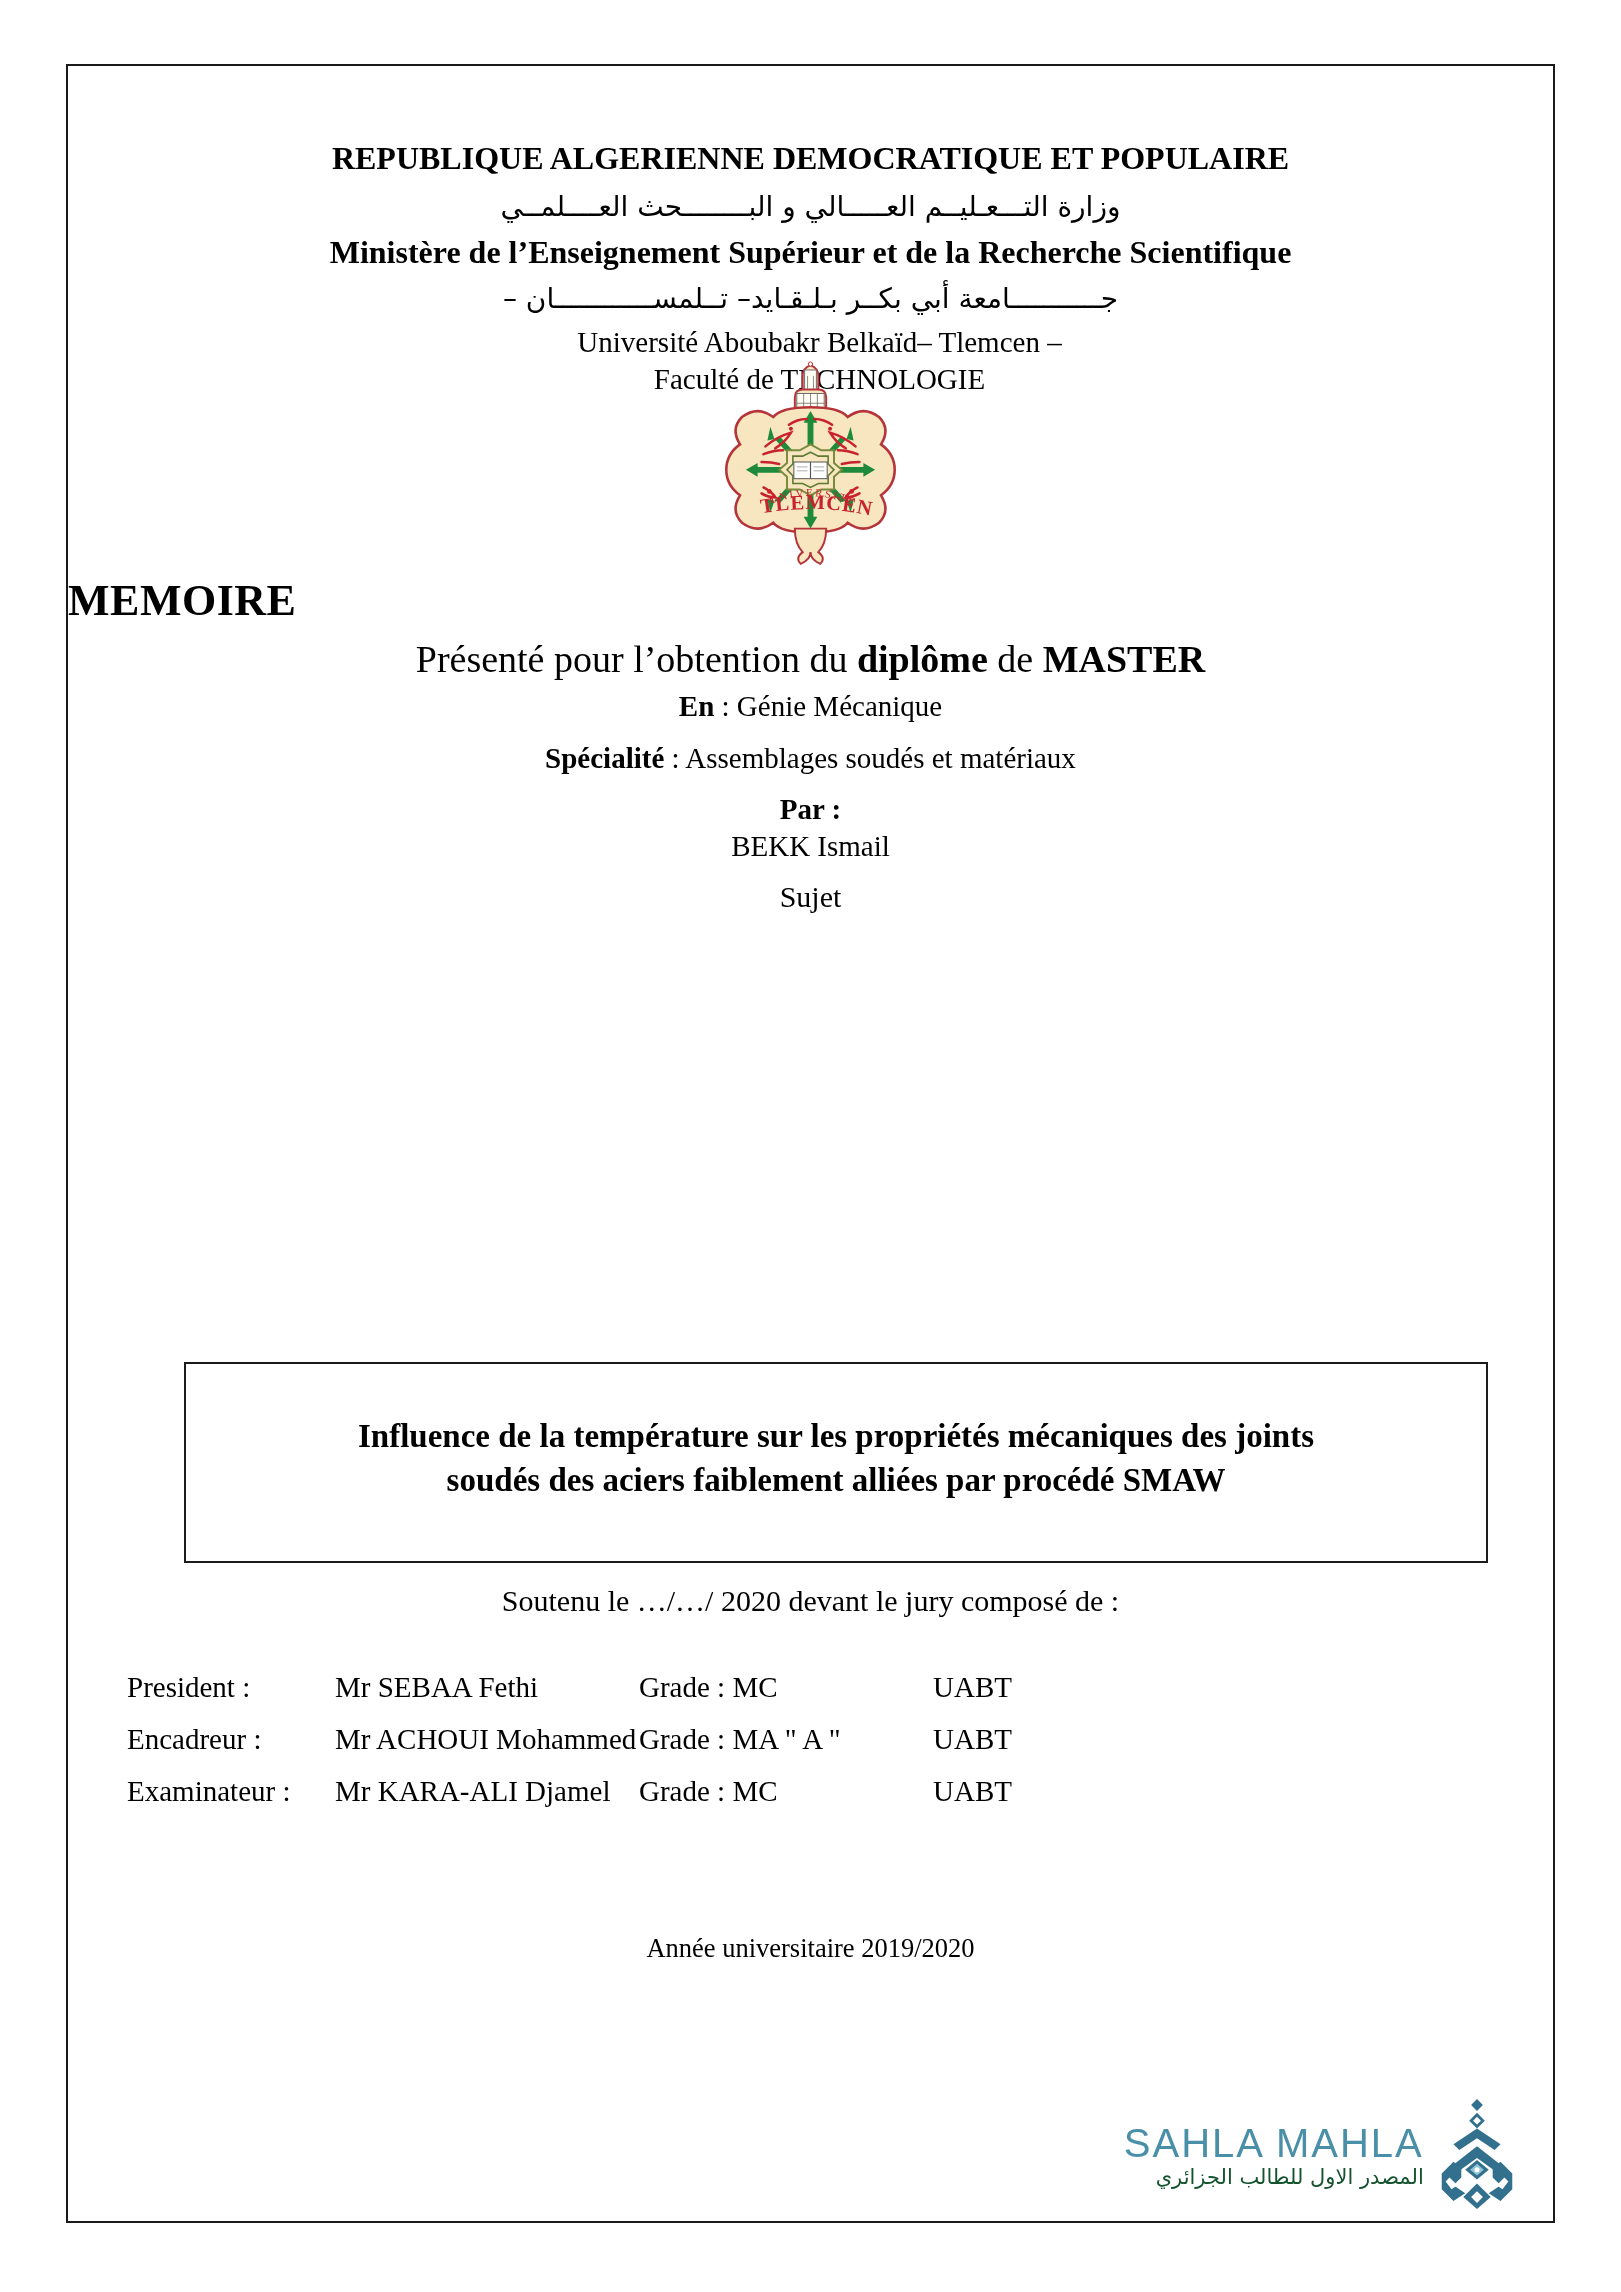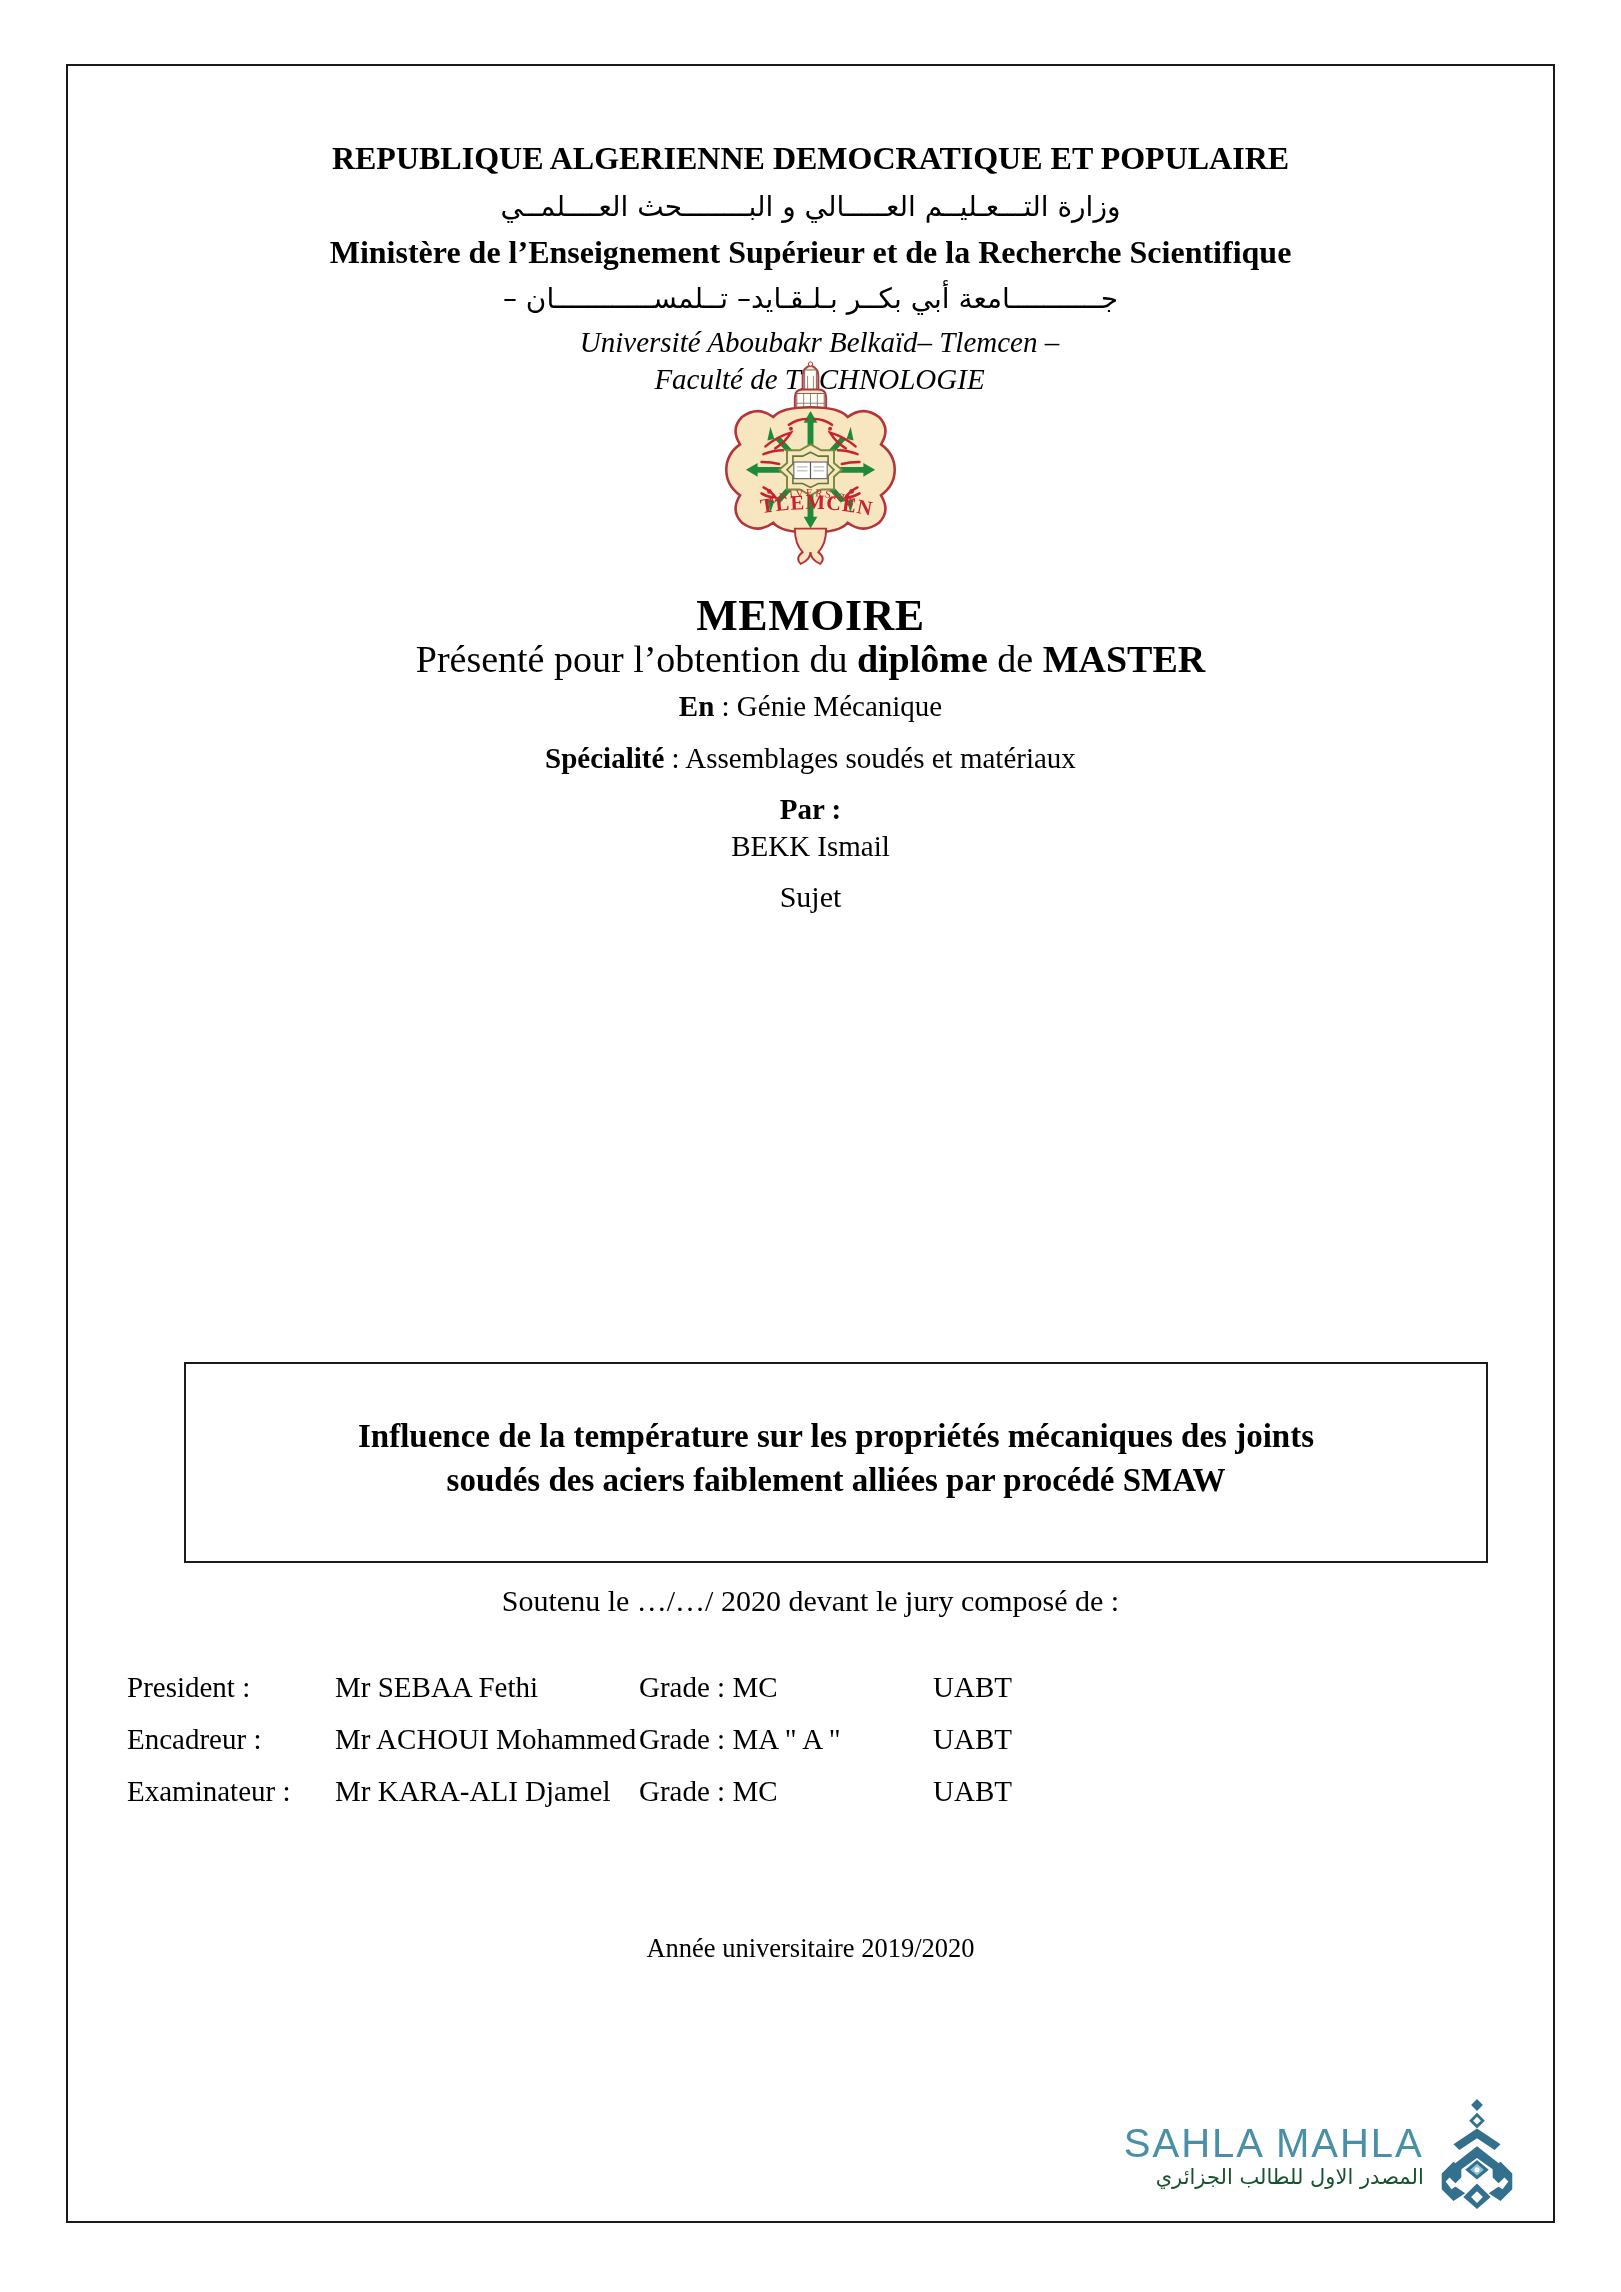--- a/index.html
+++ b/index.html
@@ -62,39 +62,38 @@
     font-size: 29px;
     line-height: 1.28;
   }
 
   
   #hdr-ar-1 { position: absolute; left: 0; right: 0; top: 29px; }
   #hdr-fr-1 { position: absolute; left: 0; right: 0; top: 73px; }
   #hdr-ar-2 { position: absolute; left: 0; right: 0; top: 122px; }
   #hdr-fr-2 { position: absolute; left: 0; right: 0; top: 167px; }
   #hdr-ar-3 { position: absolute; left: 0; right: 0; top: 214px; }
-  #hdr-uni  { position: absolute; left: 18px; right: 0; top: 258px; font-style: italic; }
+  #hdr-uni  { position: absolute; left: 18px; right: 0; top: 258px; }
 
   
   .logo-wrap {
     position: absolute;
     left: 0;
     right: 0;
     top: 294px;
     display: flex;
     justify-content: center;
   }
   .logo-svg { display: block; }
 
   
   .memoire-title {
     position: absolute;
     left: 0; right: 0;
-    top: 524px;
-    text-align: center;
+    top: 509px;
     font-size: 44px;
     font-weight: bold;
     letter-spacing: 0.5px;
   }
   .presented {
     position: absolute;
     left: 0; right: 0;
     top: 571px;
     text-align: center;
     font-size: 38px;

